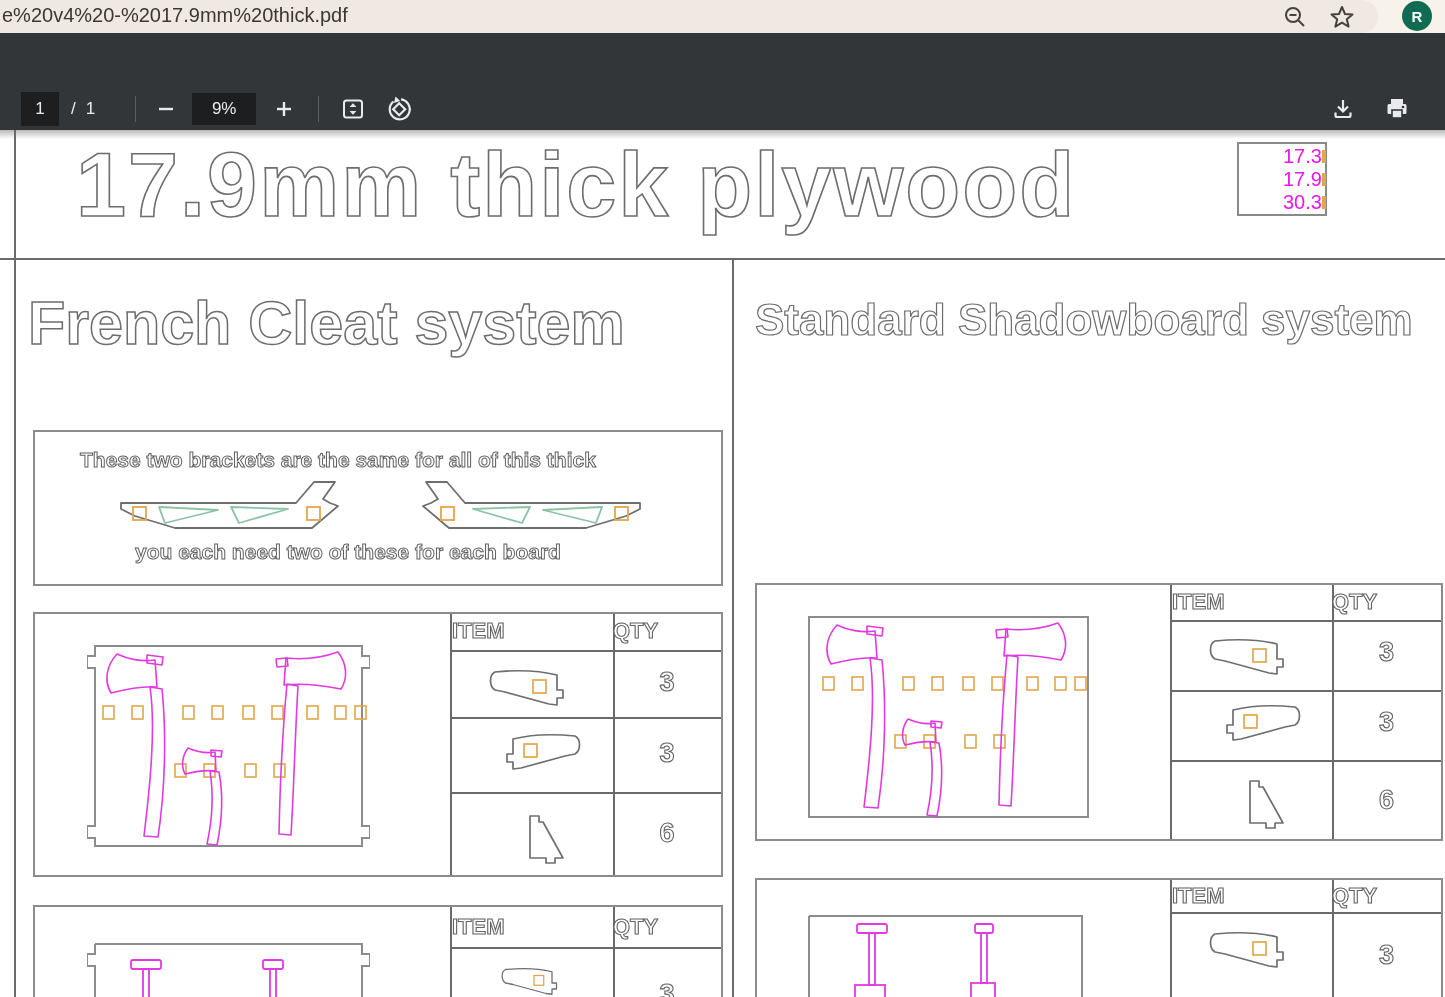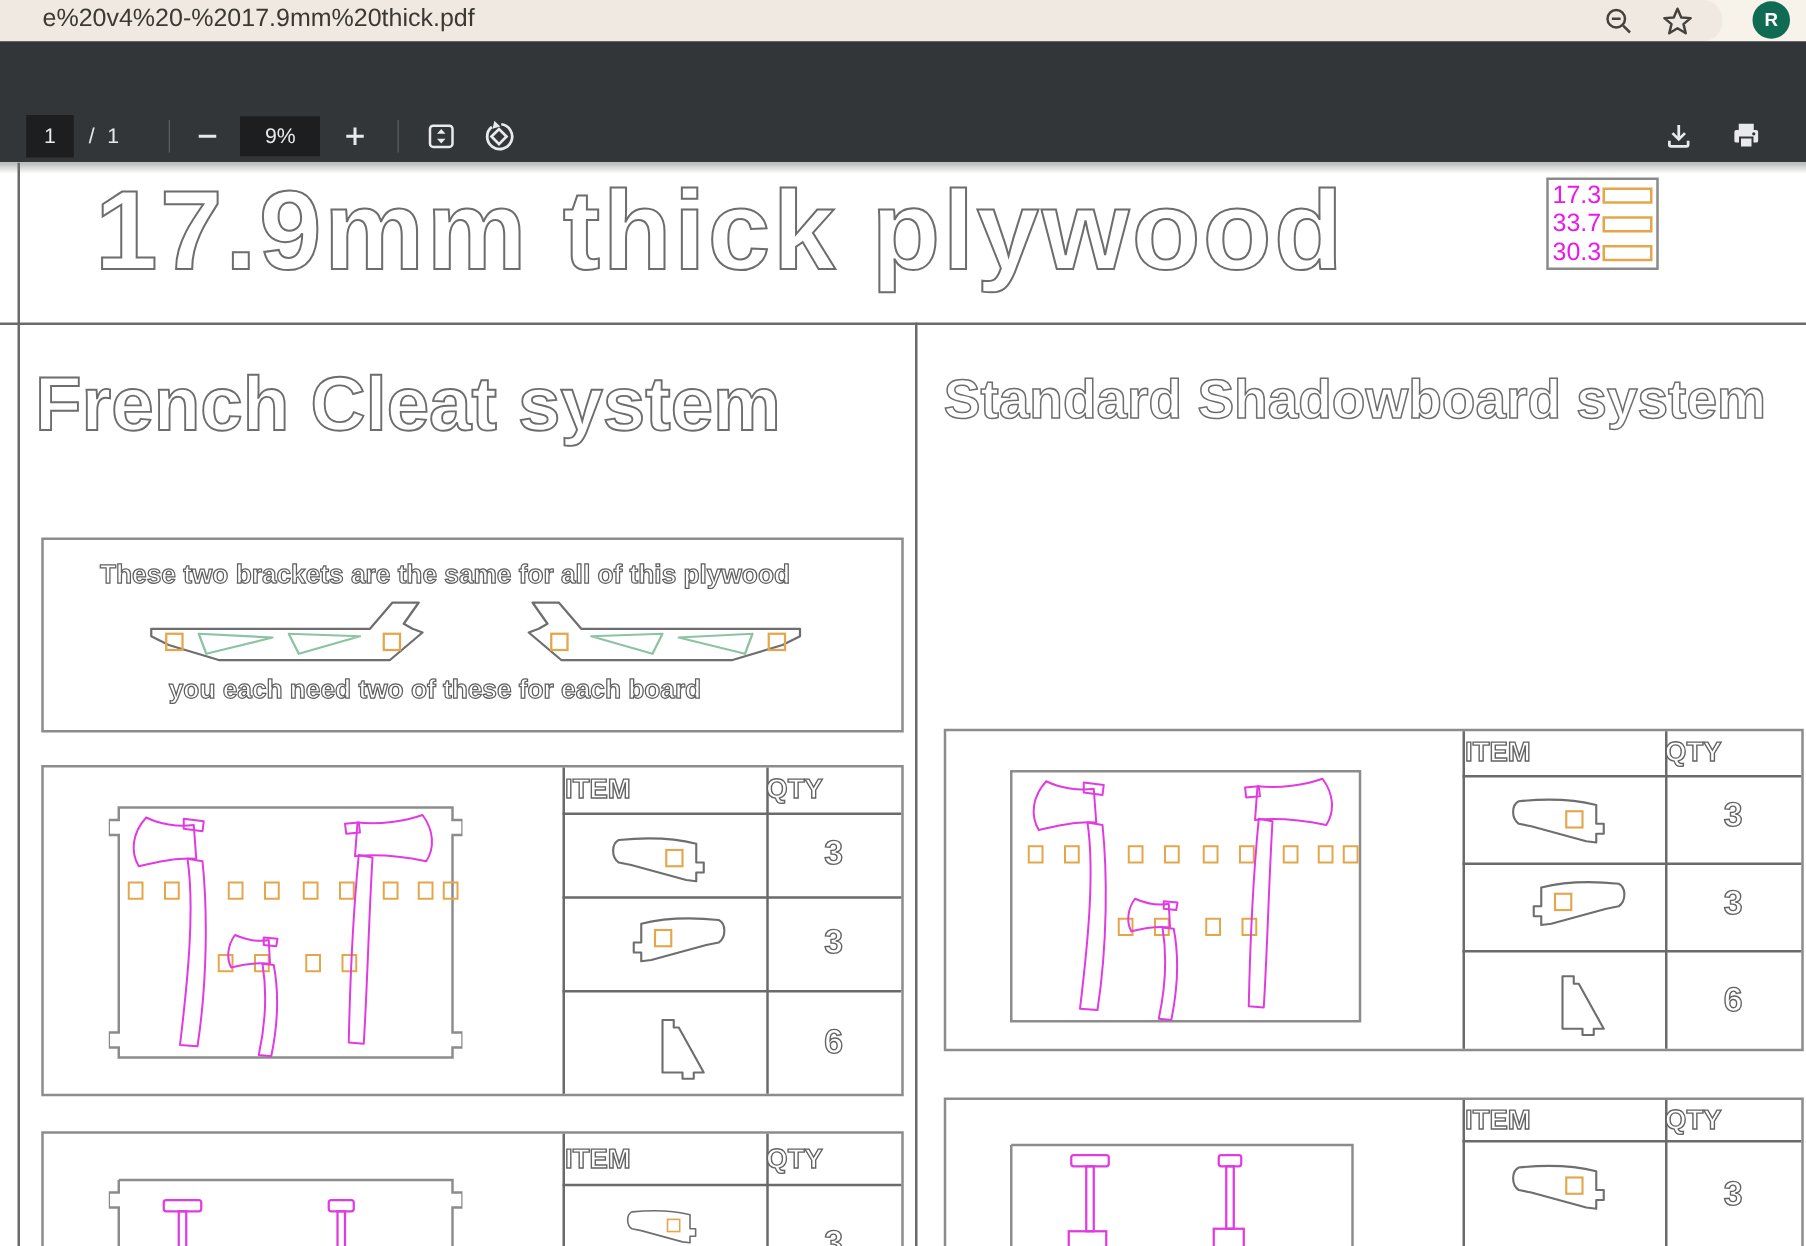--- a/index.html
+++ b/index.html
@@ -5,21 +5,21 @@
   html,body{margin:0;padding:0;background:#fff;}
   body{width:1445px;height:997px;overflow:hidden;position:relative;
        font-family:"Liberation Sans",sans-serif;}
 
   
   .browser-bar{position:absolute;left:0;top:0;width:1445px;height:33px;
     background:var(--browserbar_bg);}
   .browser-pill{position:absolute;left:0;top:0;height:33px;width:1378px;
     background:var(--browserbar_pill_bg);border-radius:0 16px 16px 0;}
   .url-text{position:absolute;left:2px;top:4px;font-size:20px;color:#3b3833;
-    white-space:nowrap;letter-spacing:0;margin-left:32px;}
+    white-space:nowrap;letter-spacing:0;}
   .bar-icon{position:absolute;top:4px;width:26px;height:26px;}
   .avatar{position:absolute;left:1402px;top:1px;width:30px;height:30px;border-radius:50%;
     background:var(--avatar_green);color:#fff;font-weight:bold;font-size:15px;
     display:flex;align-items:center;justify-content:center;}
 
   
   .pdf-toolbar{position:absolute;left:0;top:33px;width:1445px;height:97px;
     background:var(--toolbar_bg);display:flex;align-items:center;padding-top:0;
     box-sizing:border-box;color:#e9eaed;}
   .tb-inner{position:absolute;left:0;top:58px;width:1445px;height:36px;
@@ -45,21 +45,21 @@
   .abs{position:absolute;}
   .vline{position:absolute;width:2px;background:var(--line_gray);}
   .hline{position:absolute;height:2px;background:var(--line_gray);}
   .box{position:absolute;border:2px solid var(--box_gray);box-sizing:border-box;}
 
   .doc-title{left:62px;top:4px;font-size:90px;letter-spacing:2px;margin-left:14px;
     -webkit-text-stroke:1.6px var(--outline_gray);}
   .legend{left:1237px;top:12px;width:90px;height:74px;border:2px solid #8a8a8a;
     box-sizing:border-box;padding:1px 0 0 3px;}
   .legend-row{display:flex;align-items:center;height:23px;}
-  .legend-label{font-size:20px;color:var(--magenta_bright);width:40px;}
+  .legend-label{font-size:20px;color:var(--magenta_bright);width:40px;margin-left:41px;}
   .legend-swatch{width:36px;height:9px;border:2px solid var(--orange);}
 
   .h-french{left:28px;top:158px;font-size:61px;-webkit-text-stroke:1.5px var(--outline_gray);}
   .h-shadow{left:755px;top:165px;font-size:44px;-webkit-text-stroke:1.2px var(--outline_gray);}
   .note{font-size:21px;-webkit-text-stroke:1px #5f5f5f;}
   .col-label{font-size:22px;-webkit-text-stroke:1.1px #636363;text-align:left;}
   .qty-num{font-size:27px;-webkit-text-stroke:1.1px #636363;text-align:center;}
   svg{display:block;}
 </style>
 </head>
@@ -195,34 +195,34 @@
   <div class="hline" style="left:0;top:128px;width:1445px"></div>
   <div class="vline" style="left:732px;top:128px;height:739px"></div>
 
   <div class="abs outline-t doc-title">17.9mm thick plywood</div>
   <div class="abs legend">
     <div class="legend-row">
       <span class="legend-label">17.3</span>
       <span class="legend-swatch"></span>
     </div>
     <div class="legend-row">
-      <span class="legend-label">33.7</span>
+      <span class="legend-label">17.9</span>
       <span class="legend-swatch"></span>
     </div>
     <div class="legend-row">
       <span class="legend-label">30.3</span>
       <span class="legend-swatch"></span>
     </div>
   </div>
 
   <div class="abs outline-t h-french">French Cleat system</div>
   <div class="abs outline-t h-shadow">Standard Shadowboard system</div>
 
   <div class="box" style="left:33px;top:300px;width:690px;height:156px">
-    <div class="abs outline-t note" style="left:45px;top:16px">These two brackets are the same for all of this plywood</div>
+    <div class="abs outline-t note" style="left:45px;top:16px">These two brackets are the same for all of this thick</div>
     <svg class="abs" style="left:78px;top:46px" width="235" height="55" viewBox="0 0 235 55">
       <use href="#sym-bracket"></use>
     </svg>
     <svg class="abs" style="left:378px;top:46px" width="235" height="55" viewBox="0 0 235 55">
       <use href="#sym-bracket" transform="scale(-1,1) translate(-235,0)"></use>
     </svg>
     <div class="abs outline-t note" style="left:100px;top:108px">you each need two of these for each board</div>
   </div>
 
   <div class="box" style="left:33px;top:482px;width:690px;height:265px">

